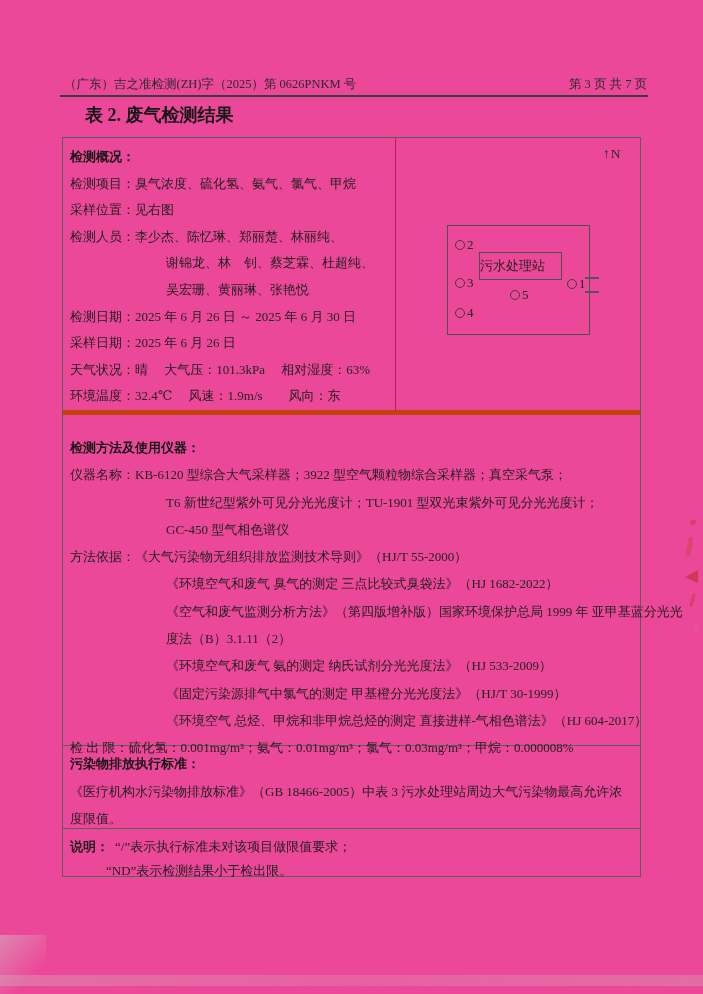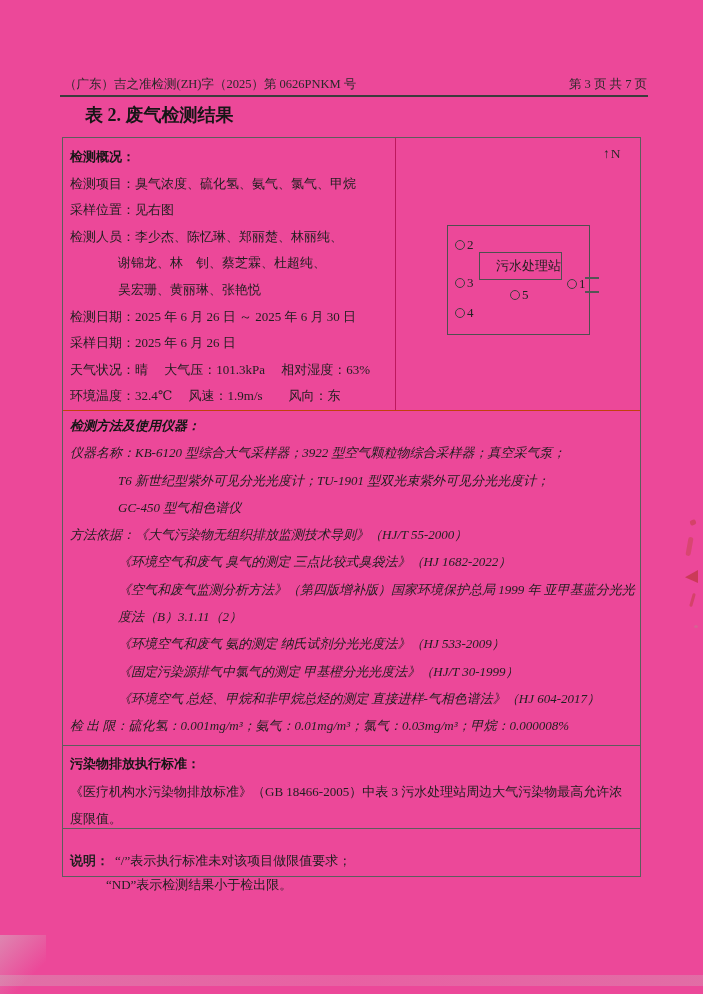--- a/index.html
+++ b/index.html
@@ -40,49 +40,49 @@
     background: transparent;
   }
   .row { width: 100%; }
   .row1 { height: 272px; display: flex; }
   .left-cell {
     width: 333px; height: 100%;
     border-right: 1px solid #be185d;
     padding: 6px 4px 0 7px;
   }
   .right-cell { flex: 1; position: relative; }
-  .row2 { height: 335px; border-top: 1px solid #c2410c; padding: 1px 6px 0 7px; font-style: italic; }
+  .row2 { height: 335px; border-top: 5px solid #c2410c; padding: 19px 6px 0 7px; }
   .row3 { height: 83px;  border-top: 1px solid #5d5d5d; padding: 5px 8px 0 7px; }
-  .row4 { height: 48px;  border-top: 1px solid #5d5d5d; padding: 20px 6px 0 7px; }
+  .row4 { height: 48px;  border-top: 1px solid #5d5d5d; padding: 6px 6px 0 7px; }
 
   .line { line-height: 26.6px; white-space: nowrap; }
   .row2 .line { line-height: 27.3px; }
   .bold { font-weight: 700; color: #161616; }
-  .cont { margin-left: 48px; }
+  .cont { margin-left: 96px; }
   .para { line-height: 27.5px; white-space: normal; }
   .note-line { line-height: 24px; white-space: nowrap; }
   .note-first { display: flex; }
   .note-first .note-label { font-weight: 700; margin-right: 6px; }
   .note-cont { margin-left: 36px; }
 
   
   .north {
     position: absolute; left: 207px; top: 8px;
     font-size: 13.5px; color: #2a2a2a; letter-spacing: 1px;
   }
   .site-rect {
     position: absolute; left: 51px; top: 87px;
     width: 143px; height: 110px;
     border: 1px solid #4f4f4f;
   }
   .station-box {
     position: absolute; left: 83px; top: 114px;
     width: 83px; height: 28px;
     border: 1px solid #4f4f4f;
-    text-align: right; line-height: 26px; font-size: 13px;
+    text-align: left; line-height: 26px; font-size: 13px;
   }
   .pt {
     position: absolute;
     display: flex; align-items: center; gap: 2px;
     font-size: 13px; line-height: 13px; color: #222;
   }
   .pt .c {
     display: inline-block; width: 10px; height: 10px;
     border: 1px solid #3f3f3f; border-radius: 50%;
     background: transparent;

